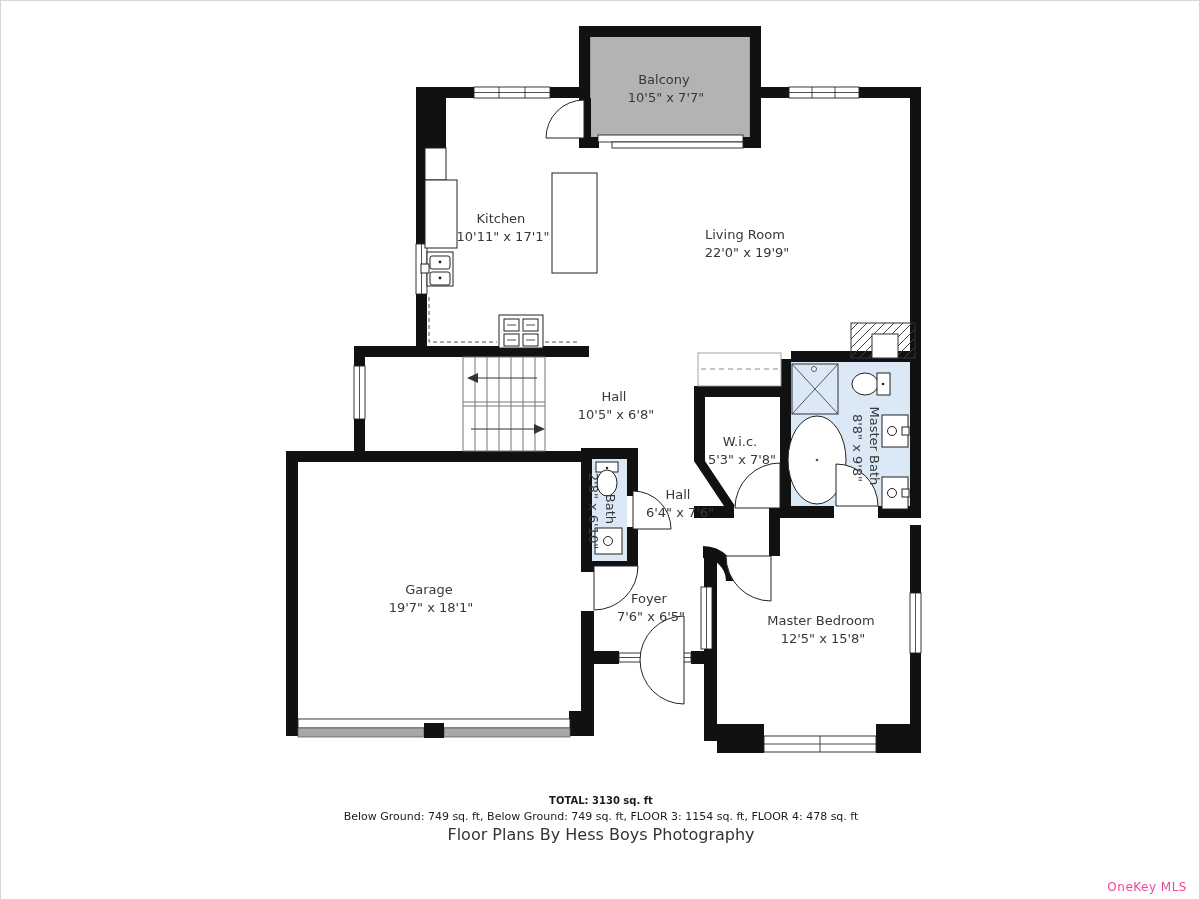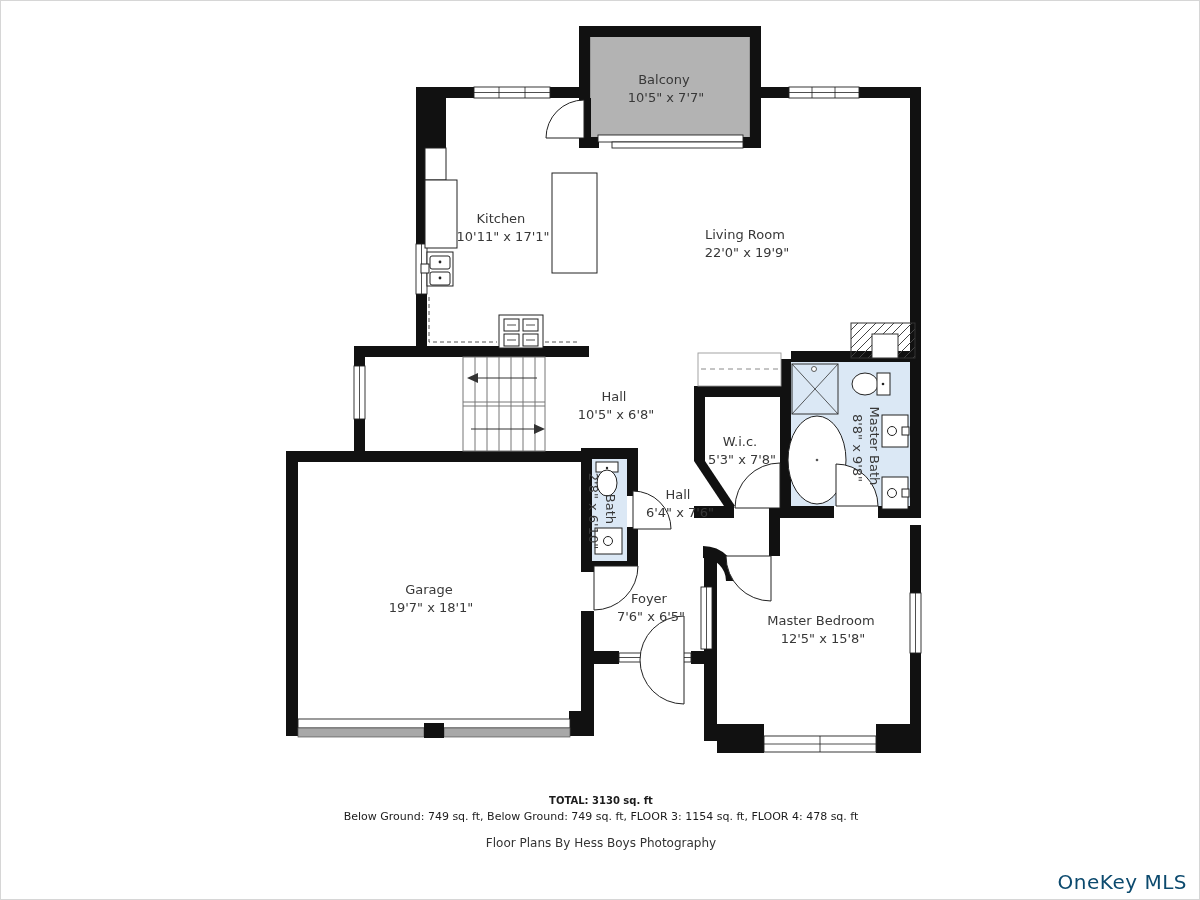--- a/index.html
+++ b/index.html
@@ -17,23 +17,23 @@
   .stair{stroke:#777777;stroke-width:1;fill:none;}
   .thinbox{fill:#ffffff;stroke:#9a9a9a;stroke-width:0.9;}
   .dash{stroke:#8a8a8a;stroke-width:1;fill:none;stroke-dasharray:5,4;}
   .cabdash{stroke:#555555;stroke-width:1;fill:none;stroke-dasharray:4,3;}
   .lbl{font-size:13px;fill:#383838;text-anchor:middle;}
   .footer{
     position:absolute;left:0;top:792px;width:1200px;text-align:center;color:#1c1c1c;
   }
   .f-total{font-weight:bold;font-size:10px;line-height:16px;}
   .f-line{font-size:11px;line-height:15.5px;}
-  .f-credit{font-size:12px;margin-top:11px;color:#333333;}
+  .f-credit{font-size:16px;margin-top:0;color:#333333;}
   .watermark{
-    position:absolute;right:12px;bottom:5px;font-size:20px;color:#0c4a6e;letter-spacing:0.5px;
+    position:absolute;right:12px;bottom:5px;font-size:12px;color:#ec4899;letter-spacing:0.5px;
   }
 </style>
 </head>
 <body>
 
 <div class="frame">
   <svg width="1200" height="780" viewBox="0 0 1200 780">
     <defs>
       <pattern id="hatch" patternUnits="userSpaceOnUse" width="9" height="9">
         <path d="M0,9 L9,0" stroke="#444444" stroke-width="1"></path>

